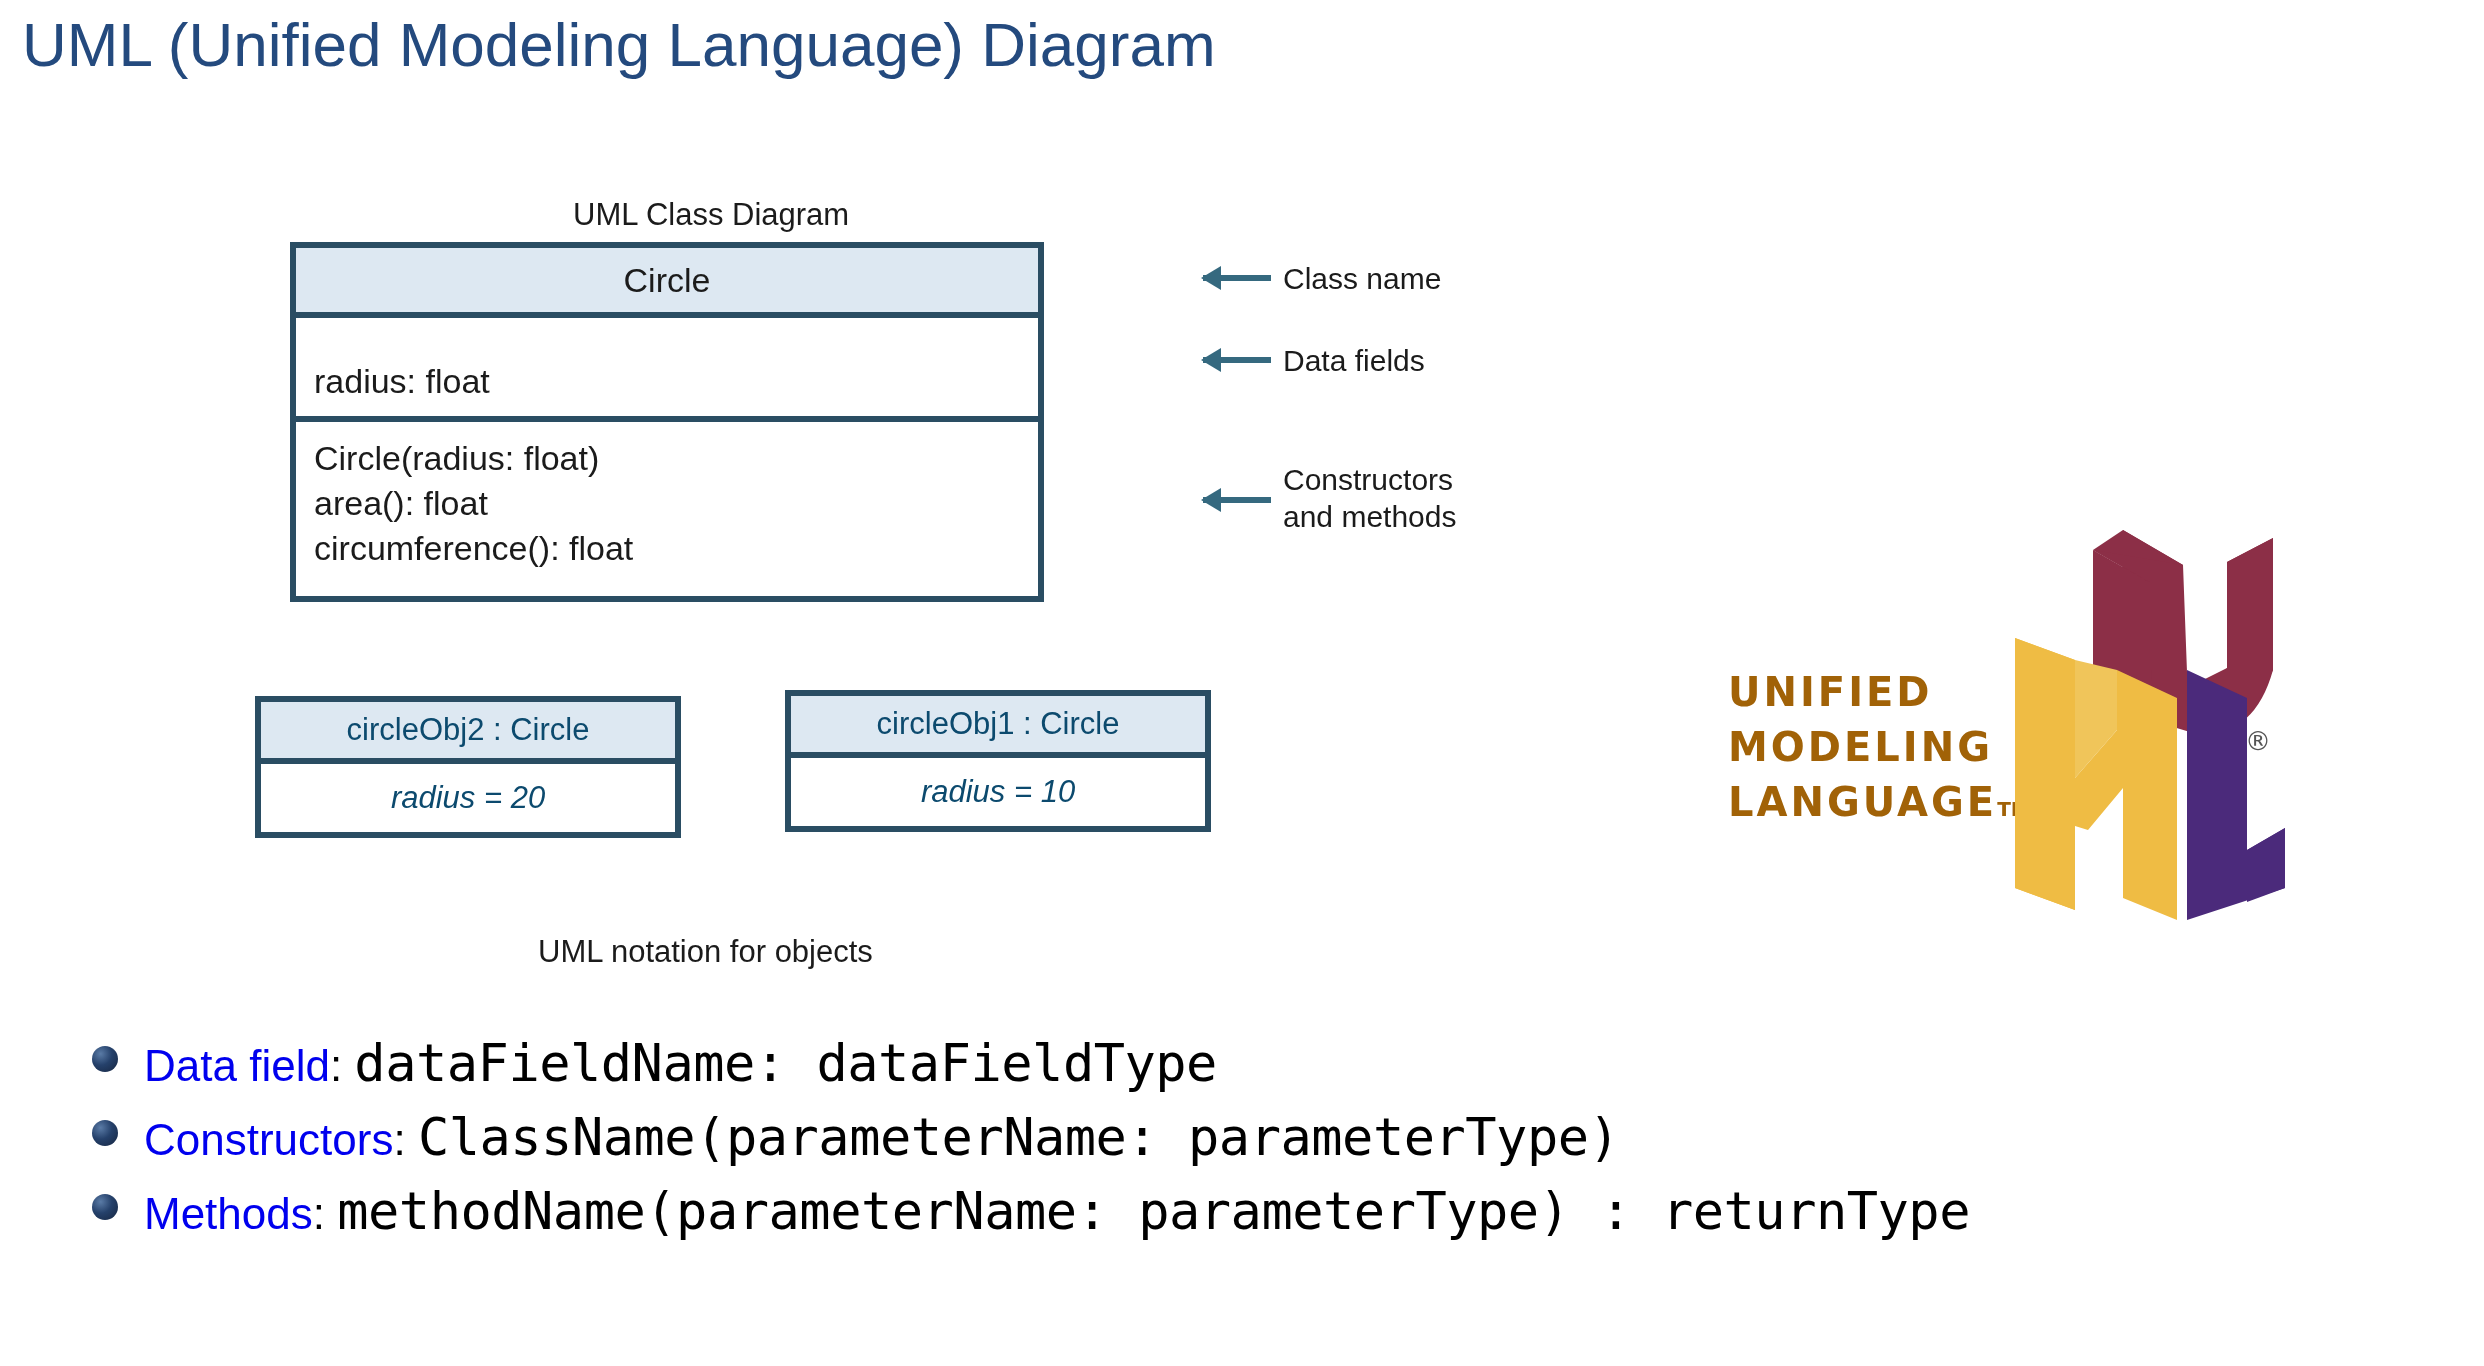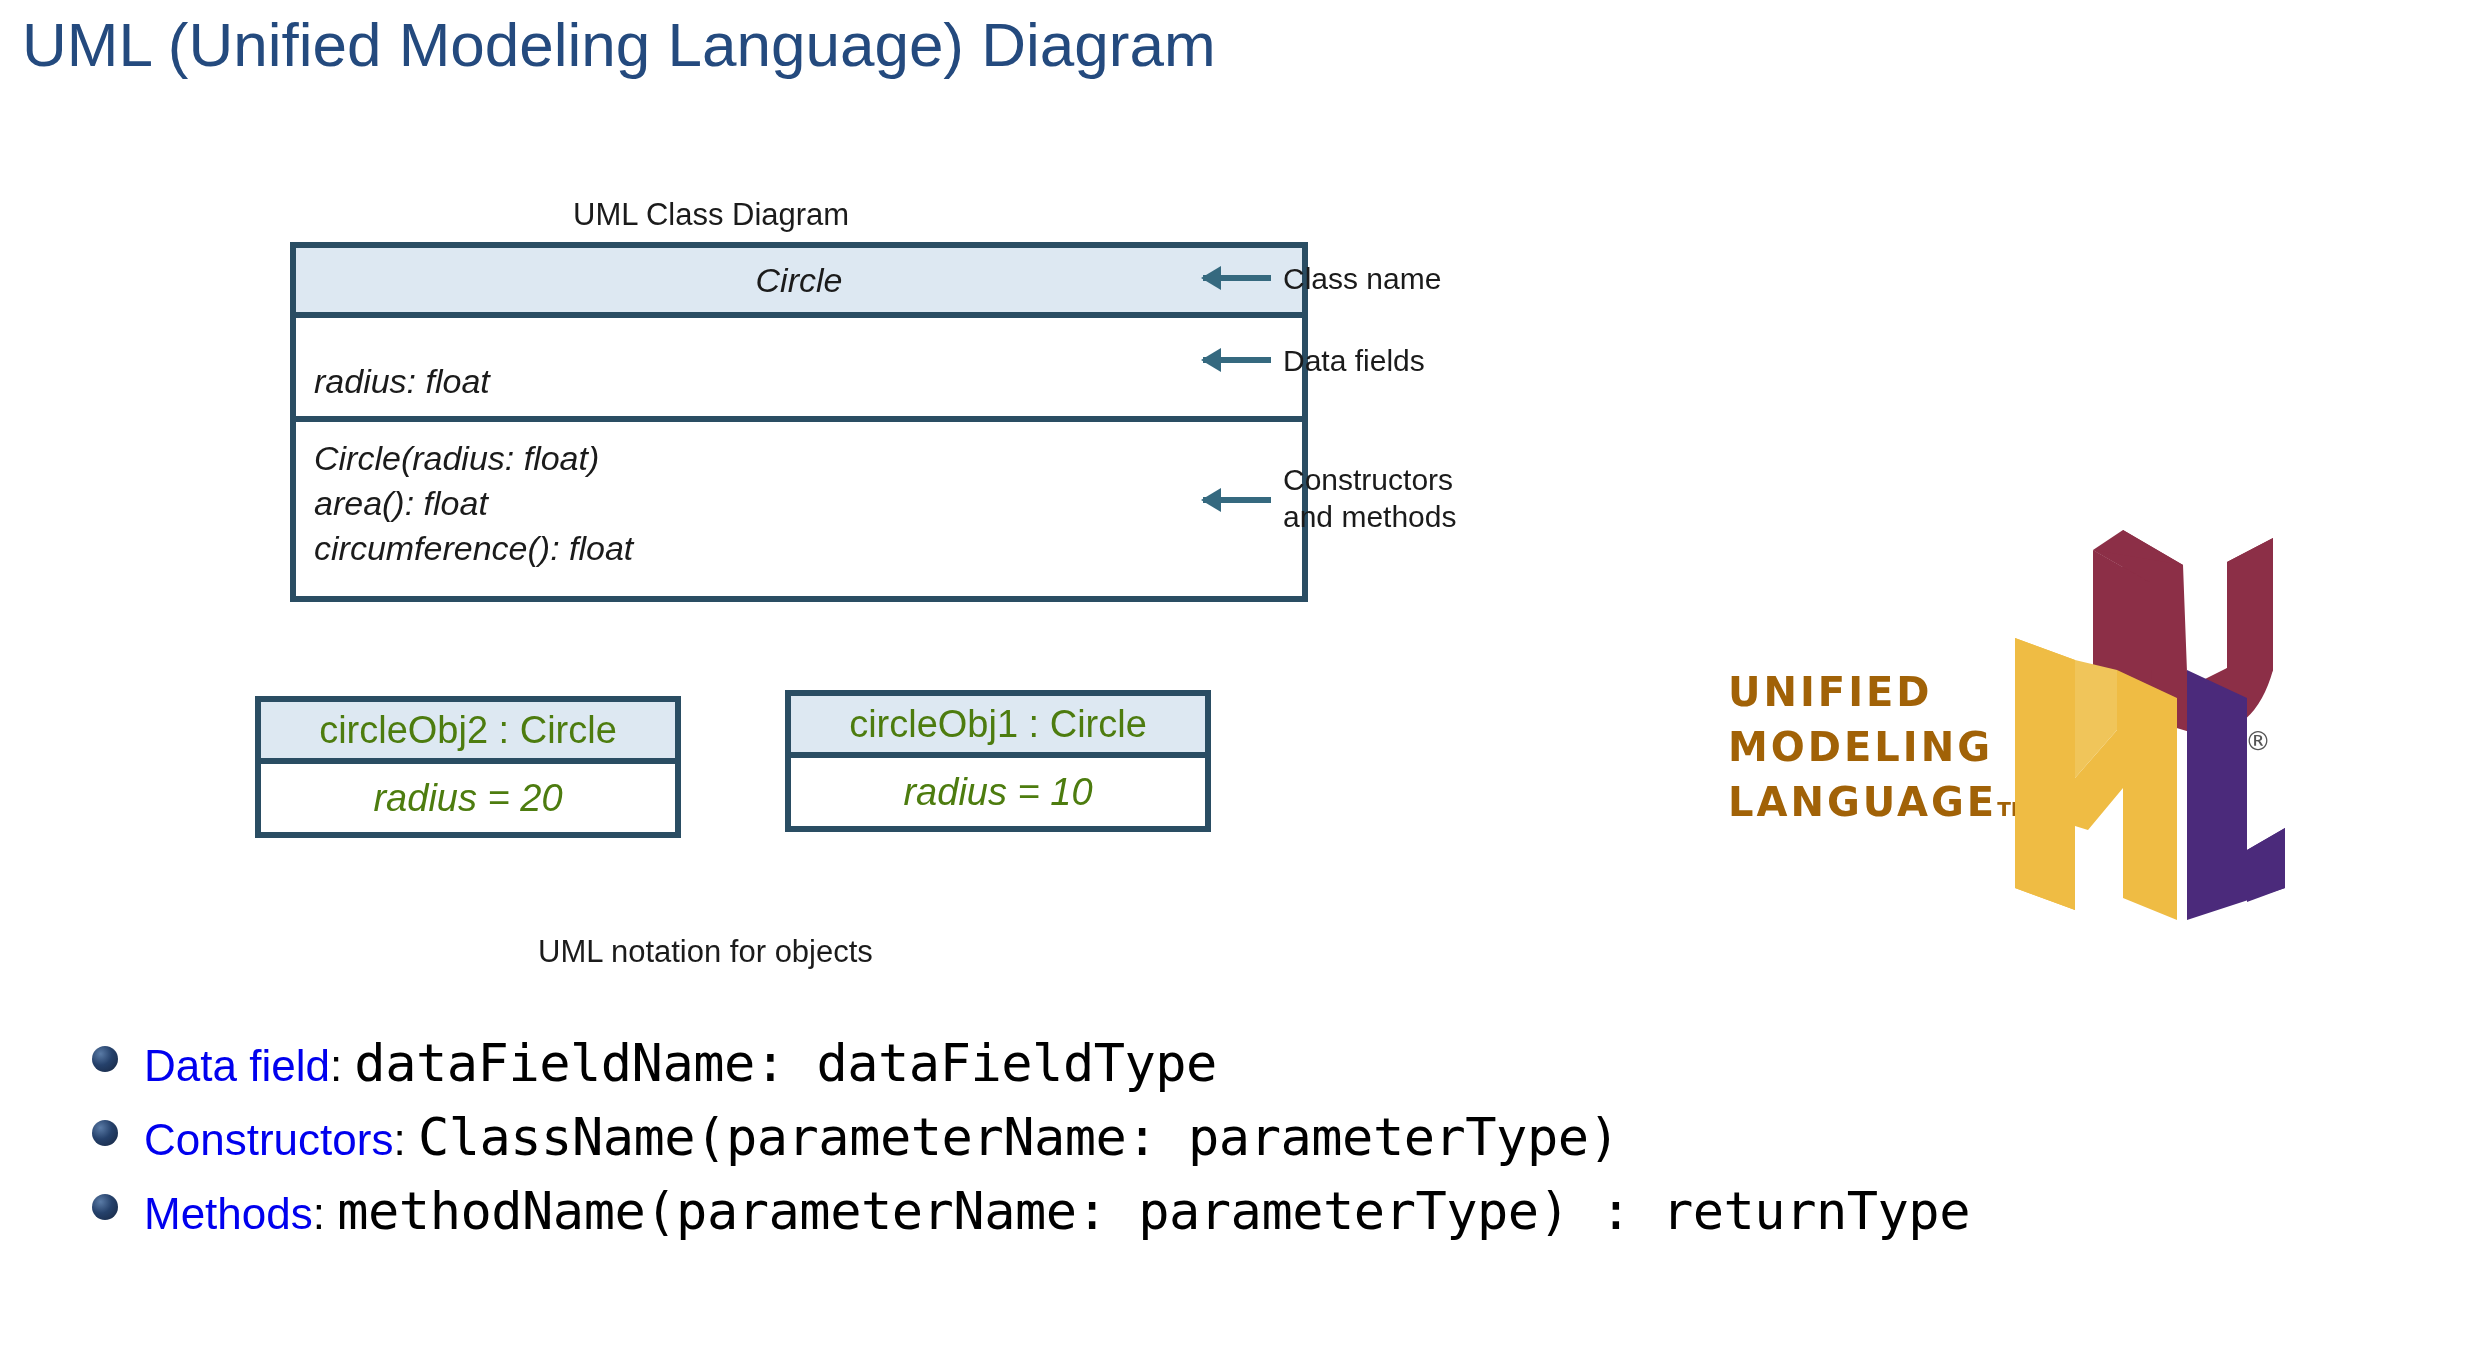--- a/index.html
+++ b/index.html
@@ -34,24 +34,23 @@
     font-family:"Liberation Sans", sans-serif;
     margin-top:37px;
   }
   #caption-class { left:573px; top:160px; }
   #caption-objects { left:538px; top:897px; }
 
   
   #class-box {
     position:absolute;
     left:290px; top:242px;
-    width:1018px;
+    width:754px;
     border:6px solid #2a4d63;
     background:#ffffff;
-    font-style:italic;
   }
   .cb-section { position:relative; }
   #cb-header {
     background:#dde8f2;
     border-bottom:6px solid #2a4d63;
     height:70px;
     display:flex; align-items:center; justify-content:center;
   }
   #cb-header .cb-text { font-size:34px; color:#1b1b1b; }
   #cb-fields {
@@ -111,21 +110,21 @@
   .ob-header {
     background:#dde8f2;
     border-bottom:6px solid #2a4d63;
     height:62px;
     display:flex; align-items:center; justify-content:center;
   }
   .ob-body {
     height:68px;
     display:flex; align-items:center; justify-content:center;font-style:italic;
   }
-  .ob-text { font-size:38px; color:#4d7c0f; white-space:nowrap; }
+  .ob-text { font-size:31px; color:#0c4a6e; white-space:nowrap; }
 
   
   #uml-logo { position:absolute; left:1680px; top:520px; width:620px; height:430px; }
   #uml-logo-text {
     position:absolute; left:0px; top:145px;
     width:330px;
     text-align:left;
   }
   #uml-logo-text .logo-line {
     font-family:"DejaVu Sans", sans-serif;

